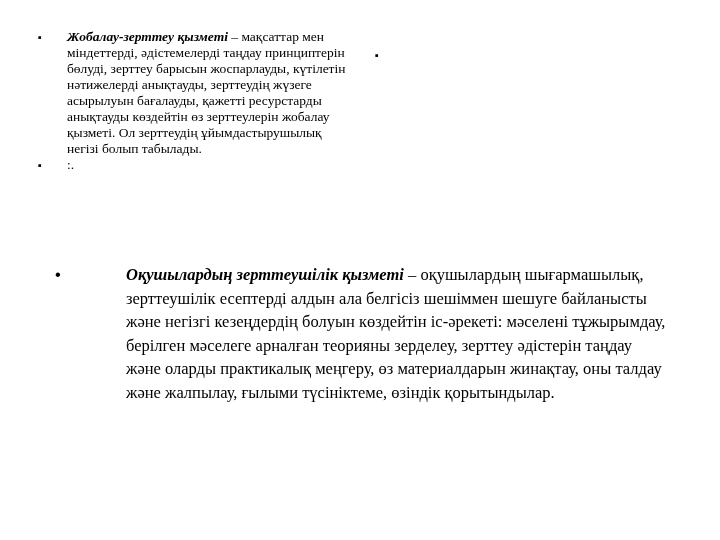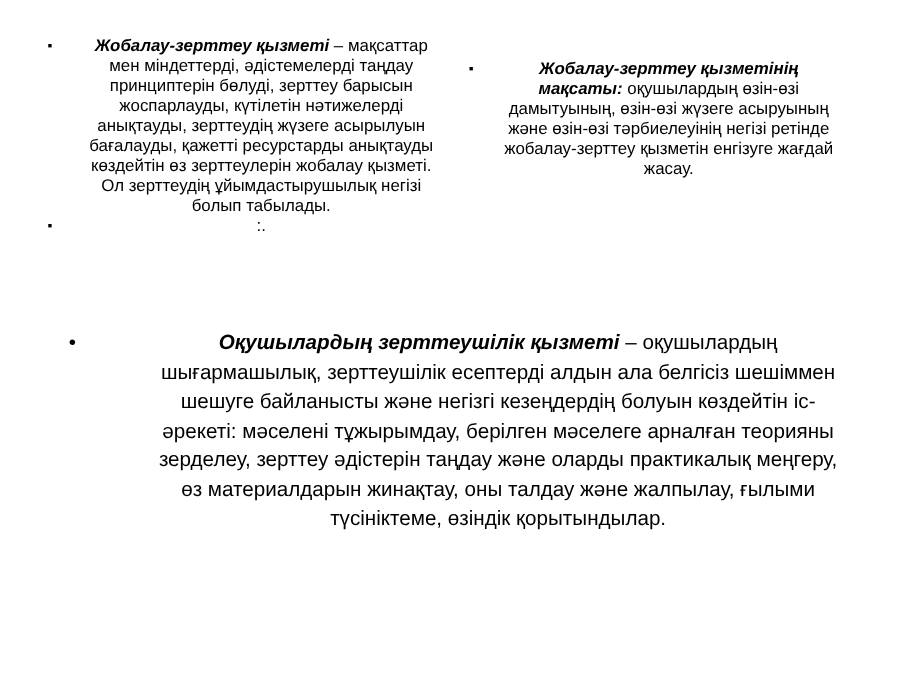--- a/index.html
+++ b/index.html
@@ -27,21 +27,22 @@
     flex: 0 0 auto;
     text-align: left;
     color: #000;
   }
   .block-left  .marker { flex-basis: 29px; font-size: 11px;   line-height: 16px; }
   .block-right .marker { flex-basis: 26px; font-size: 11px;   line-height: 16px; }
   .block-bottom .marker{ flex-basis: 23px; font-size: 16.5px; line-height: 23.5px; }
 
   .para {
     color: #000;
-    text-align: center;
+    text-align: left;
+    font-family: Liberation Serif, serif;
   }
   .block-left  .para { width: 284px; font-size: 13.5px; line-height: 16px; }
   .block-right .para { width: 268px; font-size: 13.5px; line-height: 16px; }
   .block-bottom .para{ width: 590px; font-size: 16.5px; line-height: 23.5px; margin-left: 48px; }
 
   .lead { font-weight: bold; font-style: italic; }
 </style>
 </head>
 <body>
 
@@ -54,21 +55,20 @@
     </div>
     <div class="bullet-item">
       <span class="marker">▪</span>
       <p class="para"><span class="lead"></span><span>:.</span></p>
     </div>
   </div>
 
   <div class="textblock block-right">
     <div class="bullet-item">
       <span class="marker">▪</span>
-      <p class="para"><span class="lead">Жобалау-зерттеу қызметінің мақсаты:</span><span> оқушылардың өзін-өзі дамытуының, өзін-өзі жүзеге асыруының және өзін-өзі тәрбиелеуінің негізі ретінде жобалау-зерттеу қызметін енгізуге жағдай жасау.</span></p>
     </div>
   </div>
 
   <div class="textblock block-bottom">
     <div class="bullet-item">
       <span class="marker">•</span>
       <p class="para"><span class="lead">Оқушылардың зерттеушілік қызметі</span><span> – оқушылардың шығармашылық, зерттеушілік есептерді алдын ала белгісіз шешіммен шешуге байланысты және негізгі кезеңдердің болуын көздейтін іс-әрекеті: мәселені тұжырымдау, берілген мәселеге арналған теорияны зерделеу, зерттеу әдістерін таңдау және оларды практикалық меңгеру, өз материалдарын жинақтау, оны талдау және жалпылау, ғылыми түсініктеме, өзіндік қорытындылар.</span></p>
     </div>
   </div>
 

